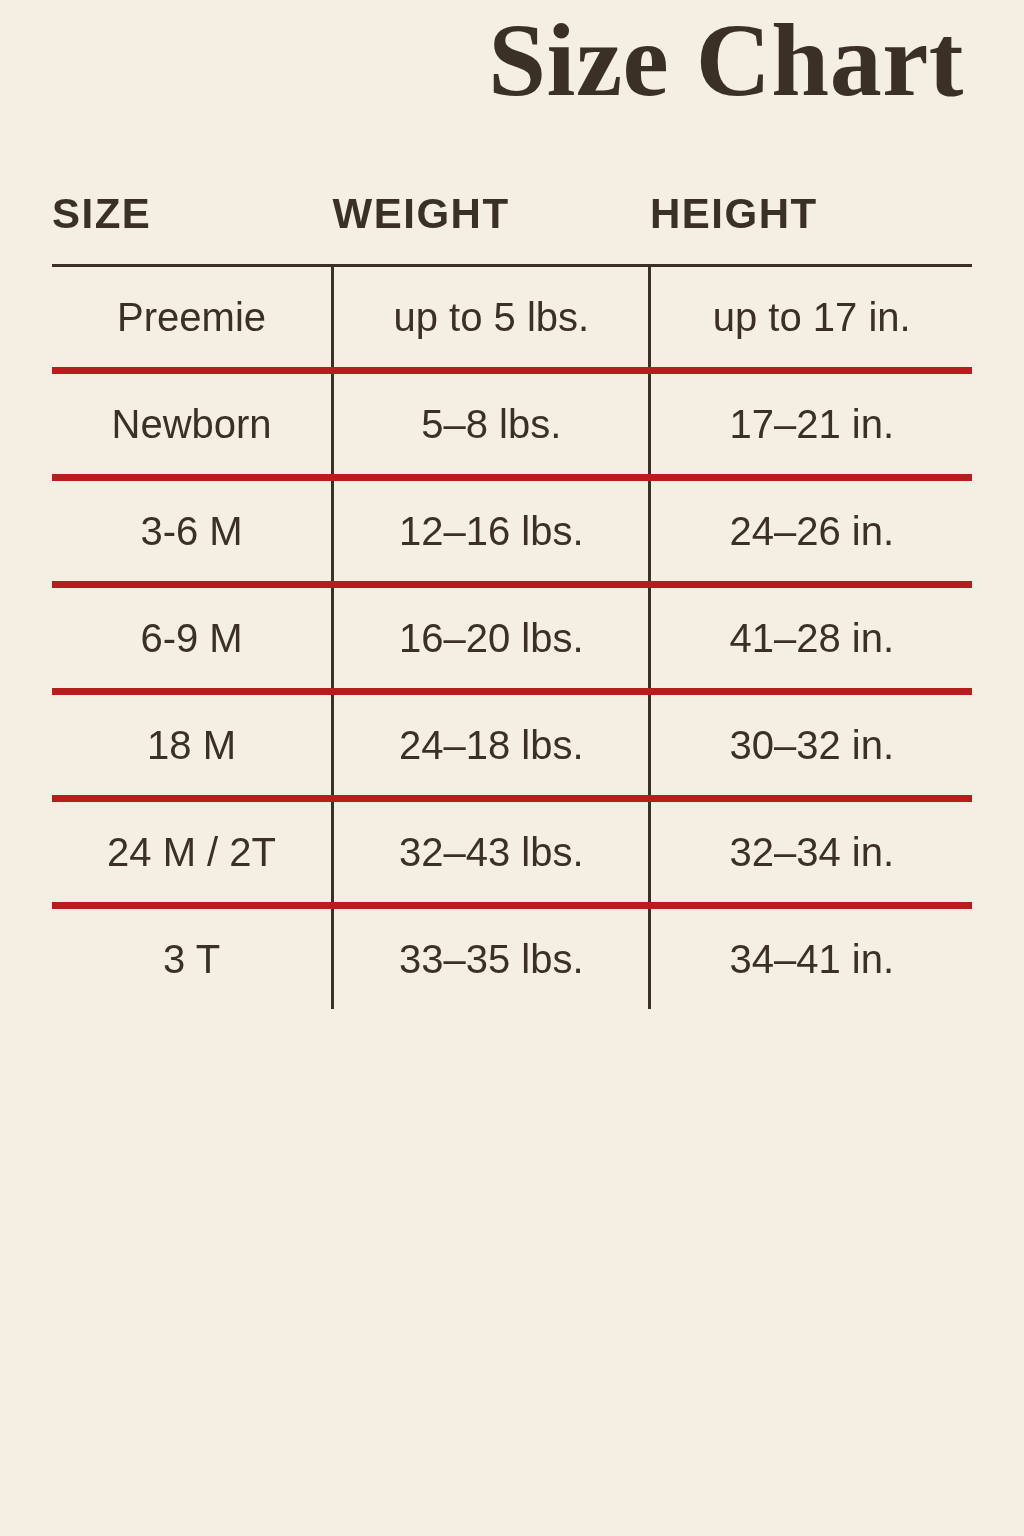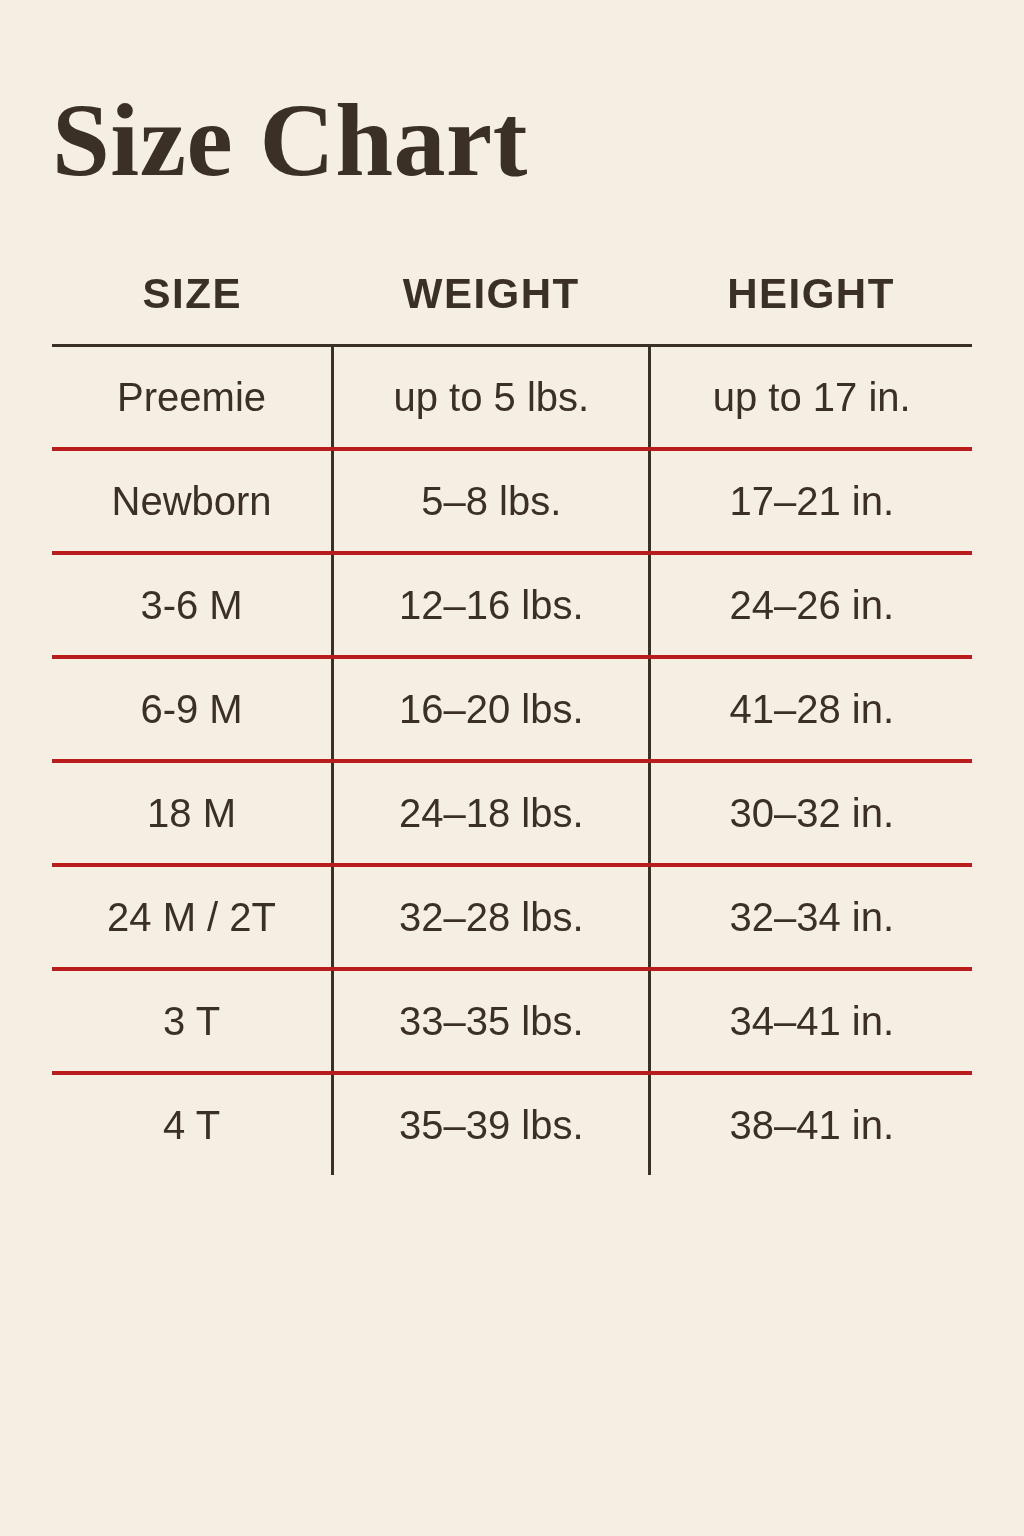--- a/index.html
+++ b/index.html
@@ -19,56 +19,55 @@
     width: 1024px;
     height: 1536px;
     box-sizing: border-box;
     padding: 0 52px;
   }
   .title {
     font-family: "Liberation Serif", serif;
     font-weight: bold;
     font-size: 104px;
     line-height: 1;
-    text-align: left;
+    text-align: right;
     color: #3b3025;
     letter-spacing: 0.5px;
-    padding-top: 88px;
-    margin: 0;
+    margin: 8px;
   }
   table.size-chart {
     width: 100%;
     border-collapse: collapse;
     margin-top: 78px;
     table-layout: fixed;
   }
   table.size-chart col.c1 { width: 30.5%; }
   table.size-chart col.c2 { width: 34.5%; }
   table.size-chart col.c3 { width: 35%; }
 
   table.size-chart thead th {
     font-size: 42px;
     font-weight: bold;
     letter-spacing: 1.5px;
     color: #3b3025;
     padding: 0 0 26px 0;
-    text-align: center;
+    text-align: left;
     border: none;
   }
   table.size-chart thead tr th {
     border-bottom: 3px solid #3b3025;
   }
   table.size-chart tbody td {
     font-size: 40px;
     font-weight: 400;
     text-align: center;
     color: #3b3025;
     height: 100px;
     padding: 0;
-    border-bottom: 4px solid #b91c1c;
+    border-bottom: 7px solid #b91c1c;
     border-right: 3px solid #3b3025;
   }
   table.size-chart tbody td:last-child {
     border-right: none;
   }
   table.size-chart tbody tr:last-child td {
     border-bottom: none;
   }
 </style>
 </head>
@@ -112,29 +111,24 @@
         <td>16–20 lbs.</td>
         <td>41–28 in.</td>
       </tr>
       <tr>
         <td>18 M</td>
         <td>24–18 lbs.</td>
         <td>30–32 in.</td>
       </tr>
       <tr>
         <td>24 M / 2T</td>
-        <td>32–28 lbs.</td>
+        <td>32–43 lbs.</td>
         <td>32–34 in.</td>
       </tr>
       <tr>
         <td>3 T</td>
         <td>33–35 lbs.</td>
         <td>34–41 in.</td>
       </tr>
-      <tr>
-        <td>4 T</td>
-        <td>35–39 lbs.</td>
-        <td>38–41 in.</td>
-      </tr>
     </tbody>
   </table>
 
 </div>
 
 </body></html>

